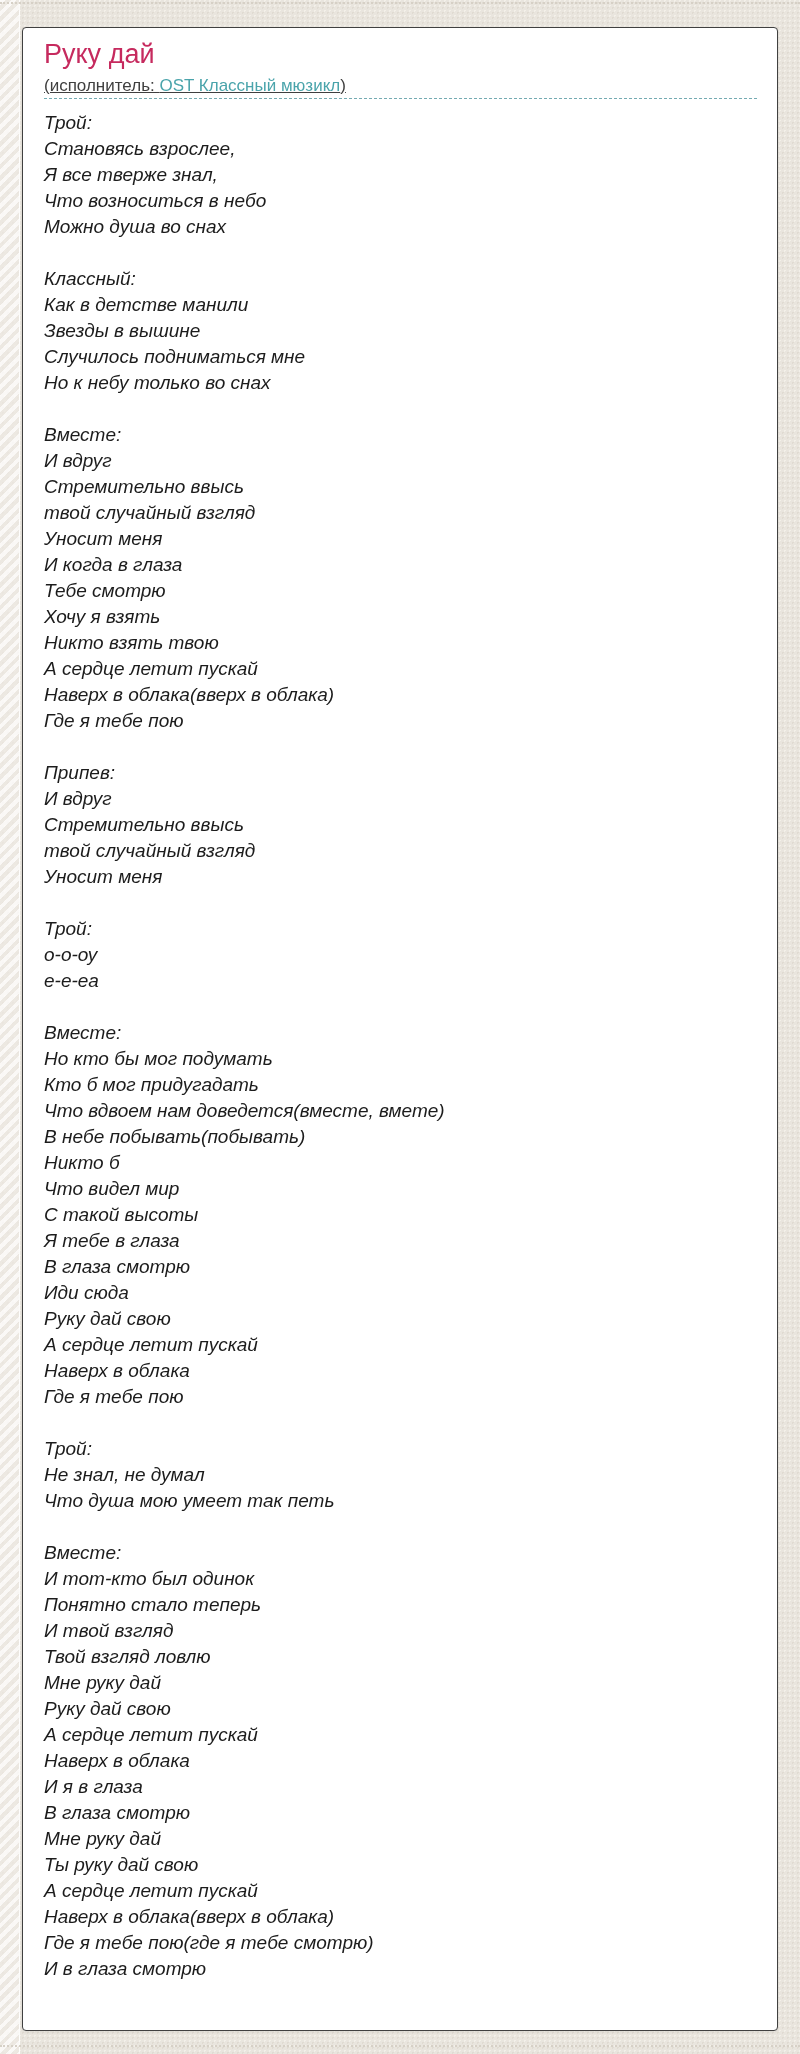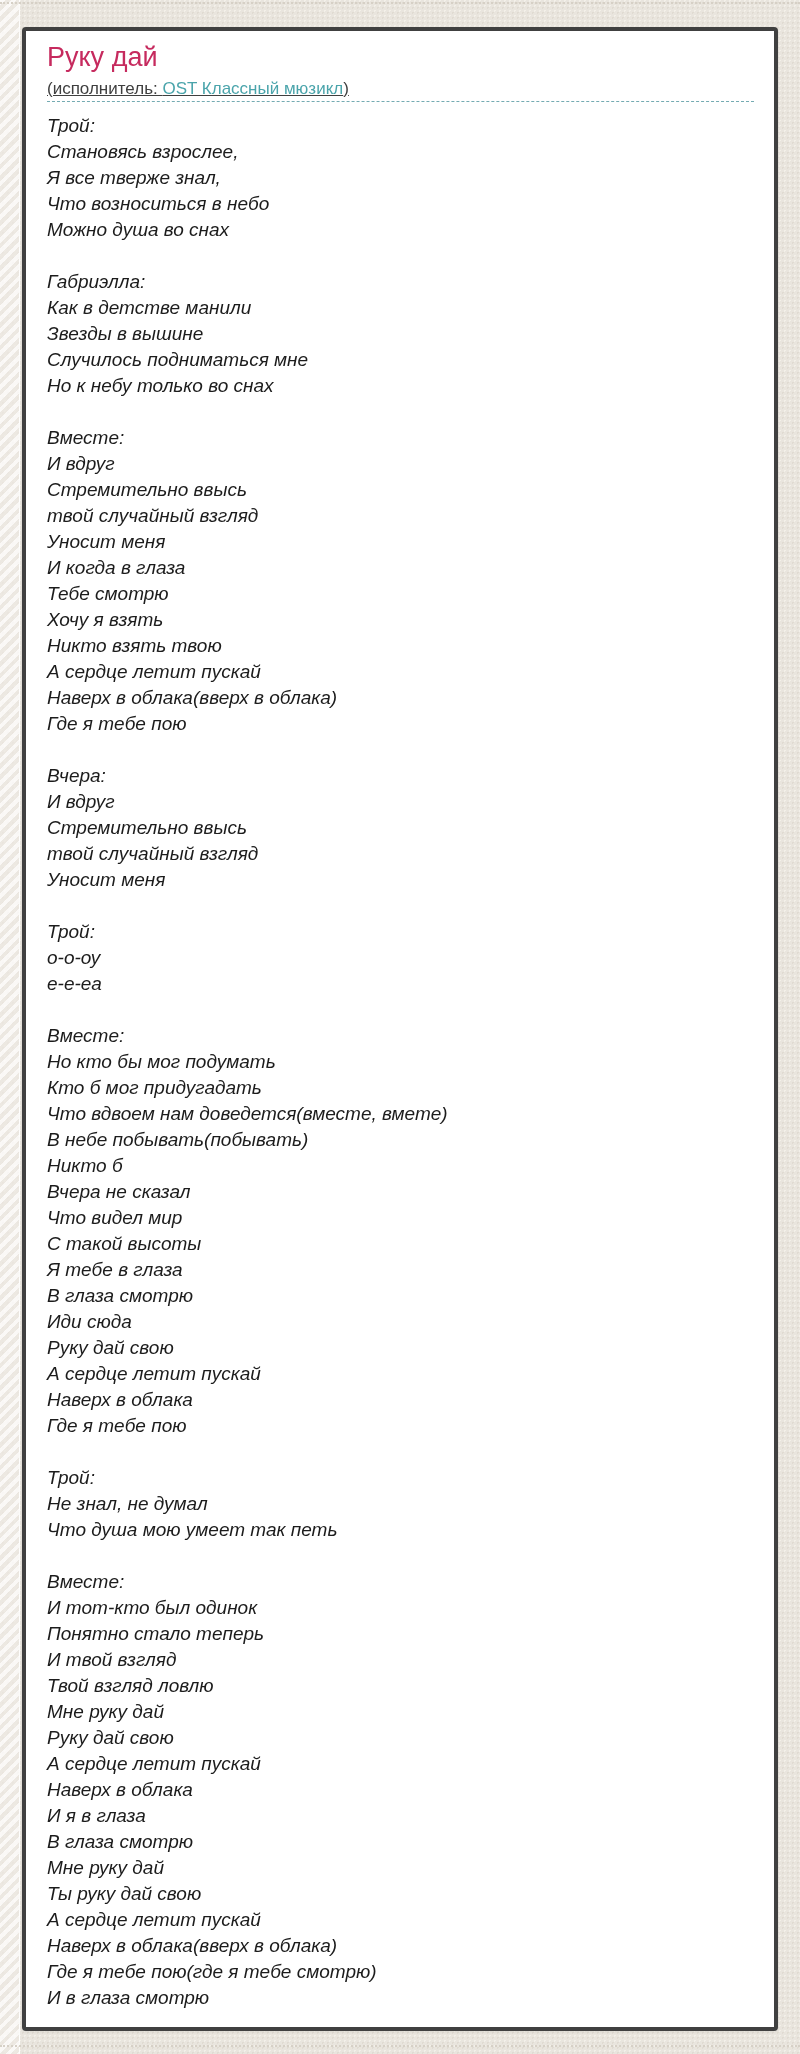--- a/index.html
+++ b/index.html
@@ -48,21 +48,21 @@
     border-top: 2px dotted #d6d0c6;
   }
   .card {
     position: absolute;
     left: 22px;
     top: 27px;
     width: 756px;
     height: 2004px;
     box-sizing: border-box;
     background: #ffffff;
-    border: 4px solid #404040;
+    border: 1px solid #404040;
     border-radius: 4px;
     box-shadow: 0 1px 3px rgba(0,0,0,0.07);
     padding: 13px 20px 25px 21px;
     overflow: hidden;
   }
   .song-title {
     margin: 0;
     font-size: 27px;
     line-height: 27px;
     font-weight: 400;
@@ -109,60 +109,59 @@
   <div class="artist-line"><span>(исполнитель: </span><a class="artist-link">OST Классный мюзикл</a><span>)</span></div>
   <div class="lyrics">
       <div class="stanza">
         <div class="lyric-line">Трой:</div>
         <div class="lyric-line">Становясь взрослее,</div>
         <div class="lyric-line">Я все тверже знал,</div>
         <div class="lyric-line">Что возноситься в небо</div>
         <div class="lyric-line">Можно душа во снах</div>
       </div>
       <div class="stanza">
-        <div class="lyric-line">Габриэлла:</div>
+        <div class="lyric-line">Классный:</div>
         <div class="lyric-line">Как в детстве манили</div>
         <div class="lyric-line">Звезды в вышине</div>
         <div class="lyric-line">Случилось подниматься мне</div>
         <div class="lyric-line">Но к небу только во снах</div>
       </div>
       <div class="stanza">
         <div class="lyric-line">Вместе:</div>
         <div class="lyric-line">И вдруг</div>
         <div class="lyric-line">Стремительно ввысь</div>
         <div class="lyric-line">твой случайный взгляд</div>
         <div class="lyric-line">Уносит меня</div>
         <div class="lyric-line">И когда в глаза</div>
         <div class="lyric-line">Тебе смотрю</div>
         <div class="lyric-line">Хочу я взять</div>
         <div class="lyric-line">Никто взять твою</div>
         <div class="lyric-line">А сердце летит пускай</div>
         <div class="lyric-line">Наверх в облака(вверх в облака)</div>
         <div class="lyric-line">Где я тебе пою</div>
       </div>
       <div class="stanza">
-        <div class="lyric-line">Вчера:</div>
+        <div class="lyric-line">Припев:</div>
         <div class="lyric-line">И вдруг</div>
         <div class="lyric-line">Стремительно ввысь</div>
         <div class="lyric-line">твой случайный взгляд</div>
         <div class="lyric-line">Уносит меня</div>
       </div>
       <div class="stanza">
         <div class="lyric-line">Трой:</div>
         <div class="lyric-line">о-о-оу</div>
         <div class="lyric-line">е-е-еа</div>
       </div>
       <div class="stanza">
         <div class="lyric-line">Вместе:</div>
         <div class="lyric-line">Но кто бы мог подумать</div>
         <div class="lyric-line">Кто б мог придугадать</div>
         <div class="lyric-line">Что вдвоем нам доведется(вместе, вмете)</div>
         <div class="lyric-line">В небе побывать(побывать)</div>
         <div class="lyric-line">Никто б</div>
-        <div class="lyric-line">Вчера не сказал</div>
         <div class="lyric-line">Что видел мир</div>
         <div class="lyric-line">С такой высоты</div>
         <div class="lyric-line">Я тебе в глаза</div>
         <div class="lyric-line">В глаза смотрю</div>
         <div class="lyric-line">Иди сюда</div>
         <div class="lyric-line">Руку дай свою</div>
         <div class="lyric-line">А сердце летит пускай</div>
         <div class="lyric-line">Наверх в облака</div>
         <div class="lyric-line">Где я тебе пою</div>
       </div>

